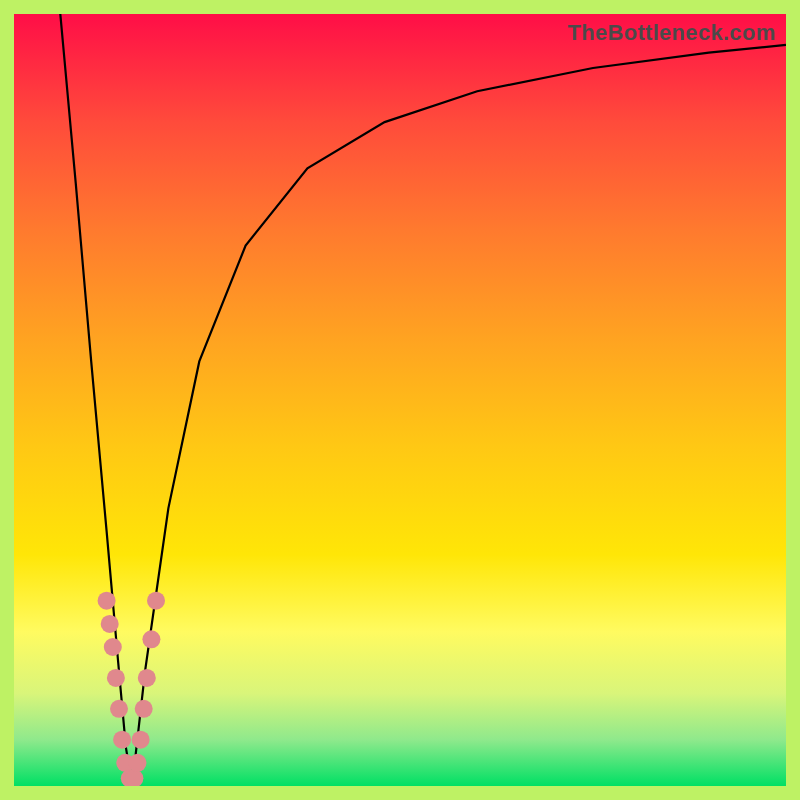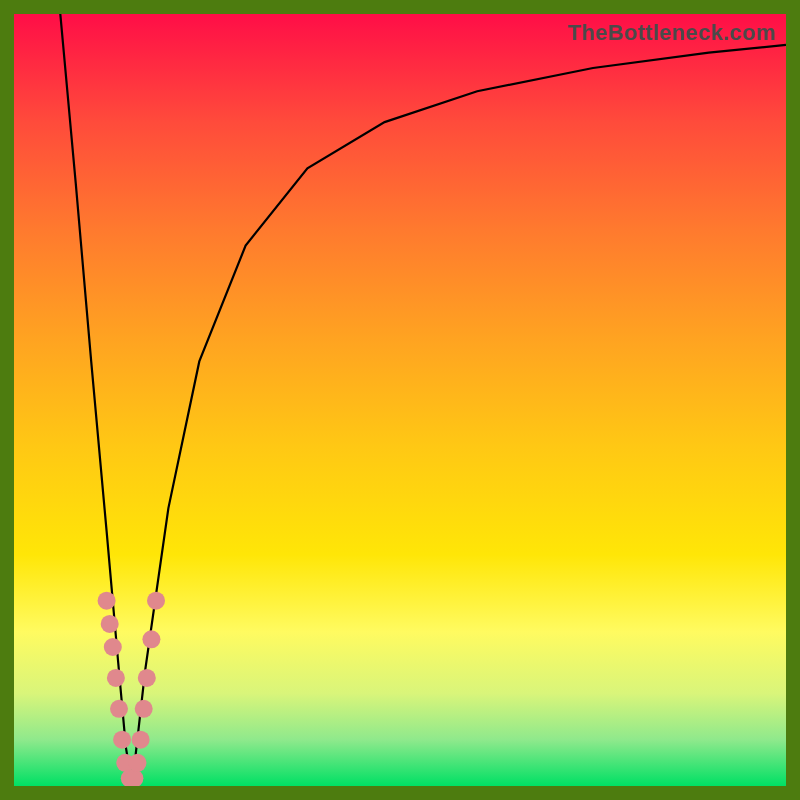--- a/index.html
+++ b/index.html
@@ -1,21 +1,21 @@
 <!DOCTYPE html>
 <html><head>
 <meta charset="utf-8">
 <style>
   * { margin: 0; padding: 0; box-sizing: border-box; }
   html, body { width: 800px; height: 800px; overflow: hidden; }
   .stage {
     position: relative;
     width: 800px;
     height: 800px;
-    background: #4d7c0f;
+    background: #bef264;
   }
   .plot {
     position: absolute;
     top: 14px;
     left: 14px;
     width: 772px;
     height: 772px;
     background: linear-gradient(to bottom,
       #ff0e47 0%,
       #ff4b3b 14%,

